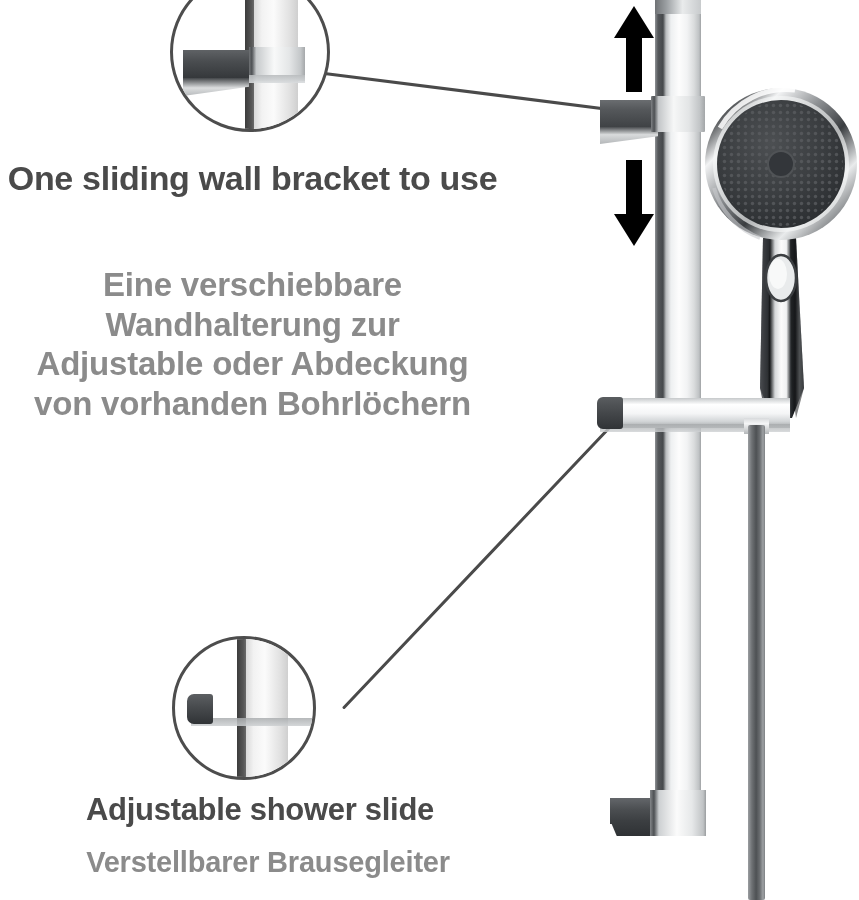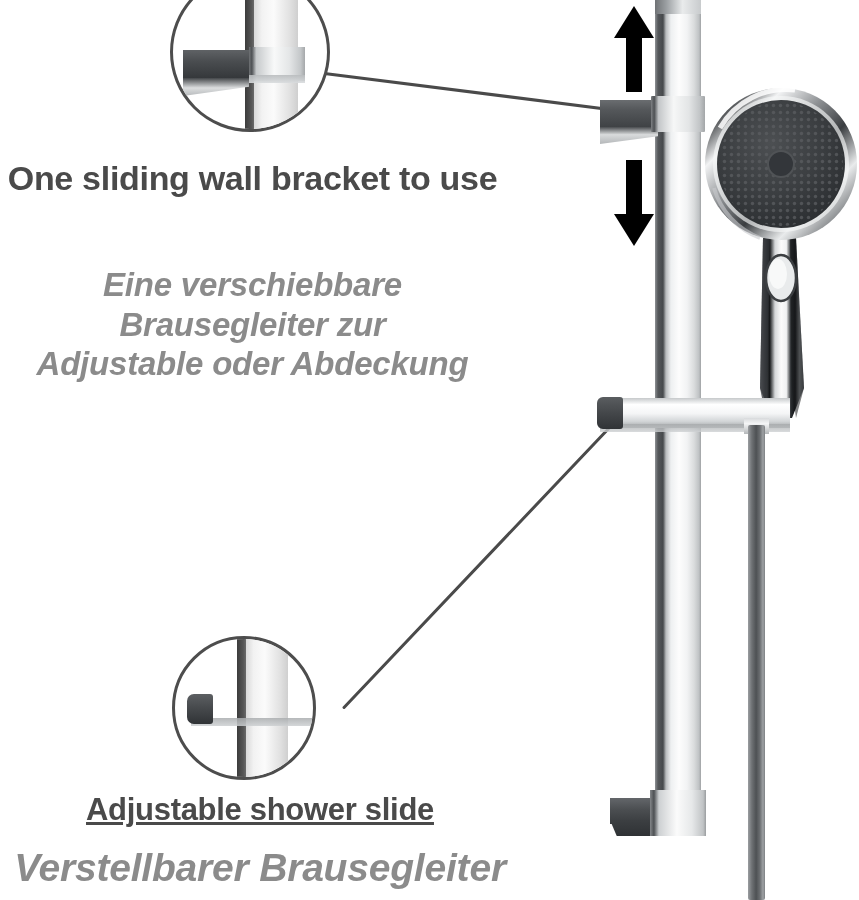--- a/index.html
+++ b/index.html
@@ -11,27 +11,27 @@
   #stage{position:absolute;inset:0;width:859px;height:804px;background:#fff;padding-left:36px;}
 
   
   .txt-en{
     position:absolute;text-align:center;
     color:#4a4a4a;font-weight:700;line-height:1.18;
     letter-spacing:-0.3px;
   }
   .txt-de{
     position:absolute;text-align:center;
-    color:#8b8b8b;font-weight:700;font-style:italic;line-height:1.2;
+    color:#8b8b8b;font-weight:700;line-height:1.2;
     letter-spacing:-0.2px;
   }
   #head-en{left:0;top:158;width:505px;font-size:34px;}
   #head-de{left:0;top:265px;width:505px;font-size:33px;}
-  #foot-en{left:0;top:792px;width:520px;font-size:31px;text-decoration:underline;}
-  #foot-de{left:0;top:845px;width:520px;font-size:39px;}
+  #foot-en{left:0;top:792px;width:520px;font-size:31px;}
+  #foot-de{left:8px;top:845px;width:520px;font-size:29px;}
   #head-en{top:158px;}
 
   
   .callout{position:absolute;border-radius:50%;border:3px solid #4d4d4d;
            overflow:hidden;background:#fff;box-sizing:border-box;}
   #callout-top{left:170px;top:-28px;width:160px;height:160px;}
   #callout-bottom{left:172px;top:636px;width:144px;height:144px;}
 
   
   .co-rail{position:absolute;}
@@ -244,21 +244,22 @@
   <div id="foot-arm"></div>
   <div id="foot-arm-b"></div>
   <div id="foot-block"></div>
 
   <div class="txt-en" id="head-en">
     <div>One sliding wall bracket to use</div>
   </div>
 
   <div class="txt-de" id="head-de">
     <div>Eine verschiebbare</div>
-    <div>Brausegleiter zur</div>
+    <div>Wandhalterung zur</div>
     <div>Adjustable oder Abdeckung</div>
+    <div>von vorhanden Bohrlöchern</div>
   </div>
 
   <div class="txt-en" id="foot-en">Adjustable shower slide</div>
 
   <div class="txt-de" id="foot-de">Verstellbarer Brausegleiter</div>
 
 </div>
 
 </body></html>

